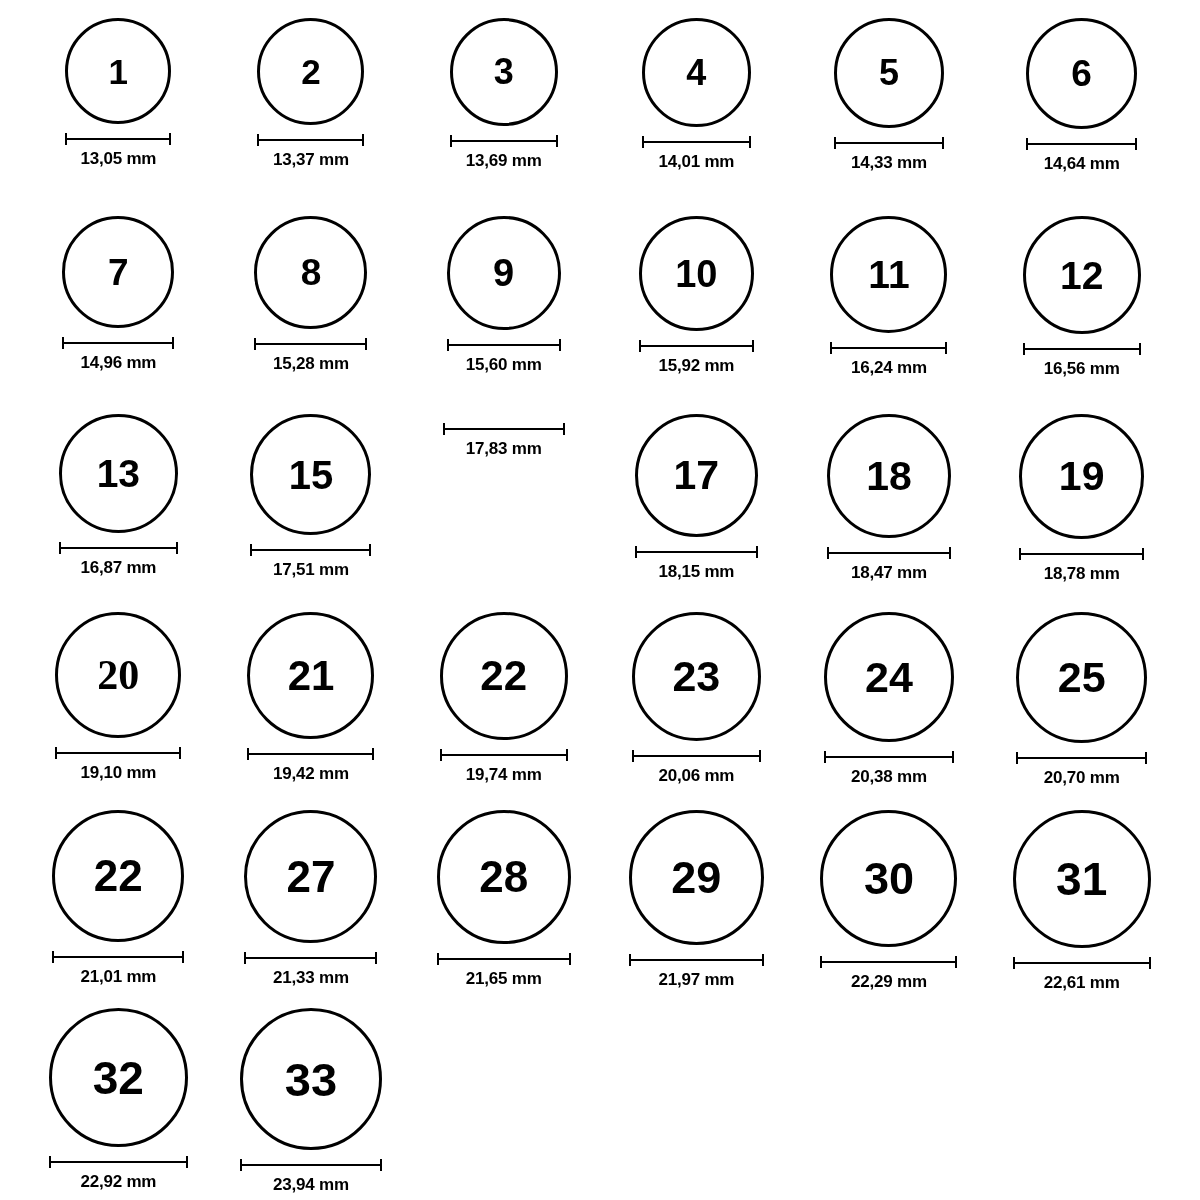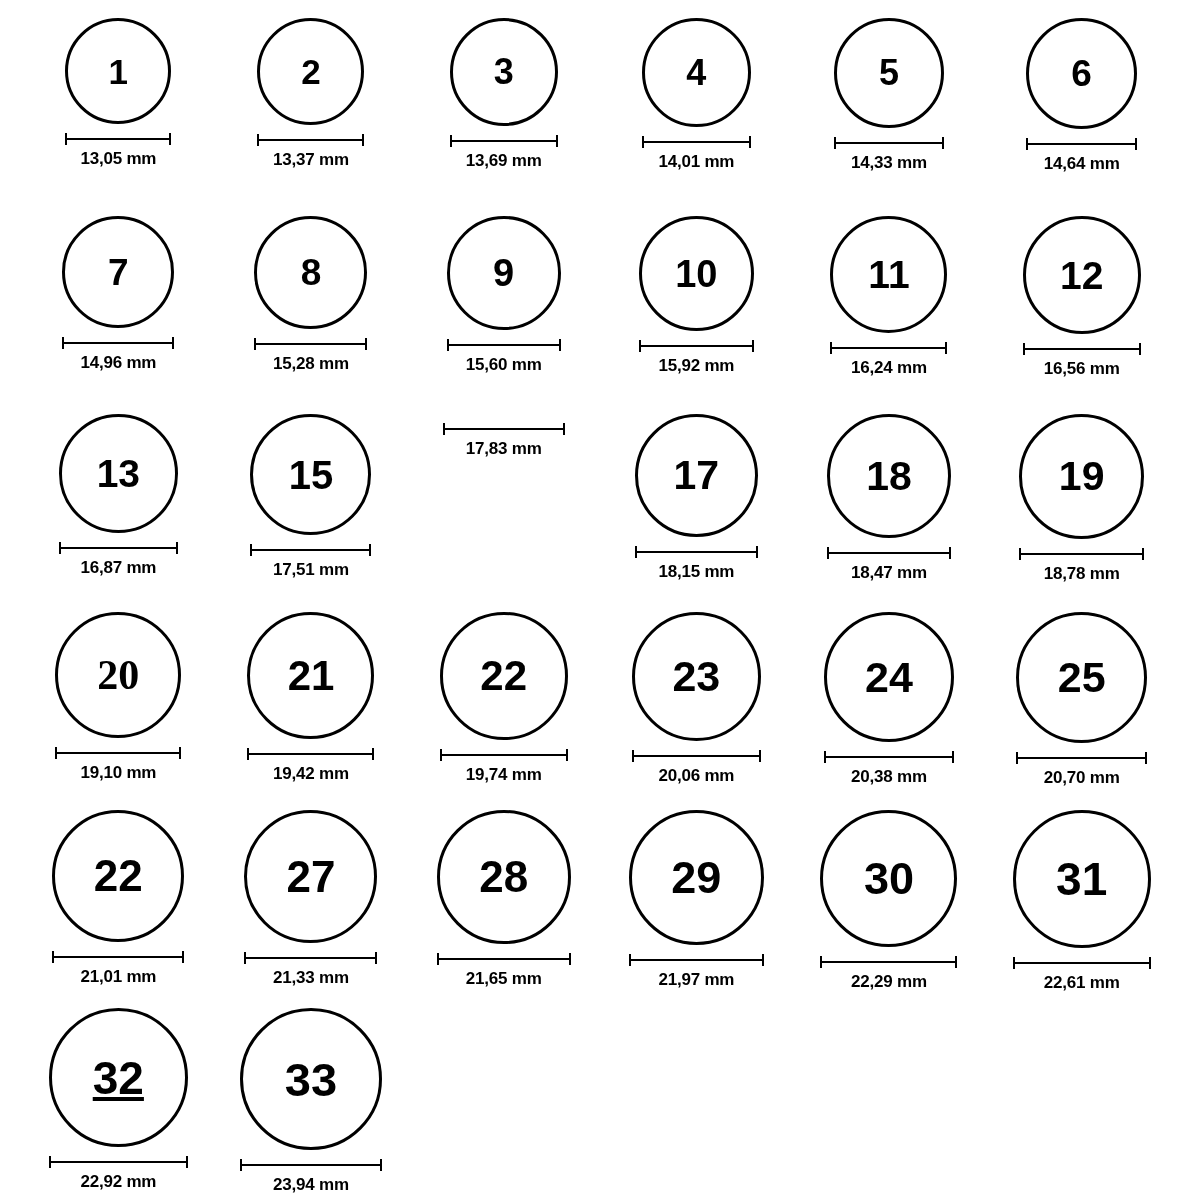--- a/index.html
+++ b/index.html
@@ -410,21 +410,21 @@
           <div class="ring-label" style="font-size: 46px; text-align: right;">31</div>
         </div>
         <div class="measure" style="width: 138px;">
           <div class="bar"></div>
           <div class="tick left"></div>
           <div class="tick right"></div>
         </div>
         <div class="mm">22,61 mm</div>
       </div>
       <div class="cell">
-        <div class="ring" style="width: 139px; height: 139px; text-decoration: underline;">
+        <div class="ring" style="width: 139px; height: 139px;">
           <div class="ring-label" style="font-size: 46px;">32</div>
         </div>
         <div class="measure" style="width: 139px;">
           <div class="bar"></div>
           <div class="tick left"></div>
           <div class="tick right"></div>
         </div>
         <div class="mm">22,92 mm</div>
       </div>
       <div class="cell">

